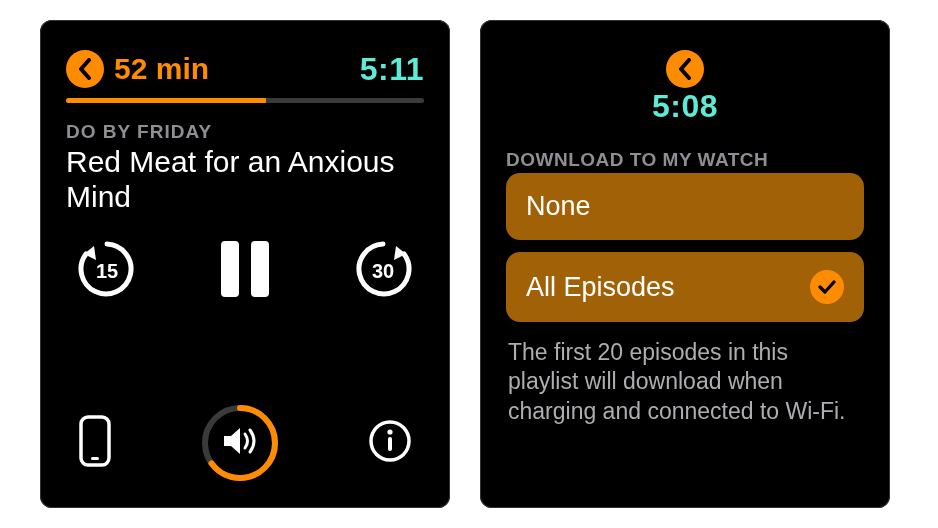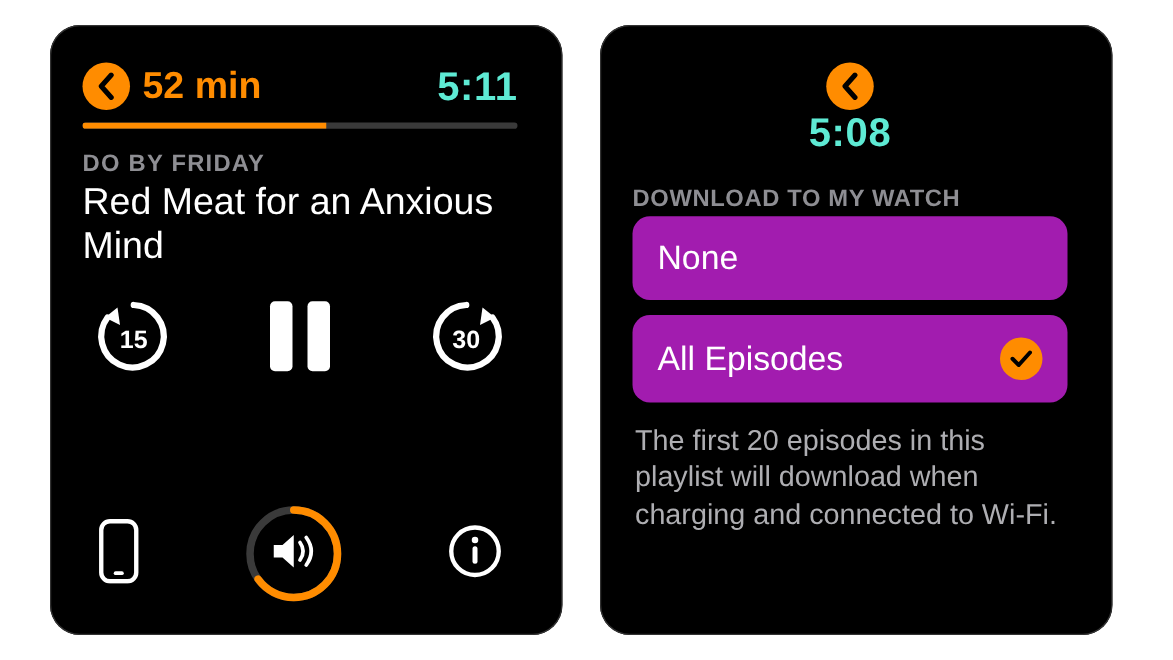--- a/index.html
+++ b/index.html
@@ -9,22 +9,22 @@
     background: #fff;
     font-family: -apple-system, "SF Pro Display", "Helvetica Neue", Arial, sans-serif;
     display: flex;
     gap: 30px;
     padding: 20px 40px;
   }
   .watch {
     width: 410px;
     height: 488px;
     background: #000;
-    border-radius: 24px;
-    padding: 30px 36px 26px 26px;
+    border-radius: 12px;
+    padding: 30px 26px 26px 26px;
     color: #fff;
     display: flex;
     flex-direction: column;
     box-shadow: 0 0 0 1px #333 inset;
   }
   
   .s1-header {
     display: flex;
     align-items: center;
     justify-content: space-between;
@@ -125,21 +125,21 @@
   }
   .section-title {
     color: #8e8e93;
     font-size: 19px;
     font-weight: 700;
     letter-spacing: 0.5px;
     text-transform: uppercase;
     margin-bottom: 2px;
   }
   .cell {
-    background: #a21caf;
+    background: #a16207;
     border-radius: 14px;
     padding: 18px 20px;
     display:flex;
     align-items:center;
     justify-content:space-between;
     margin-bottom: 12px;
   }
   .cell-label {
     color:#fff;
     font-size: 27px;

